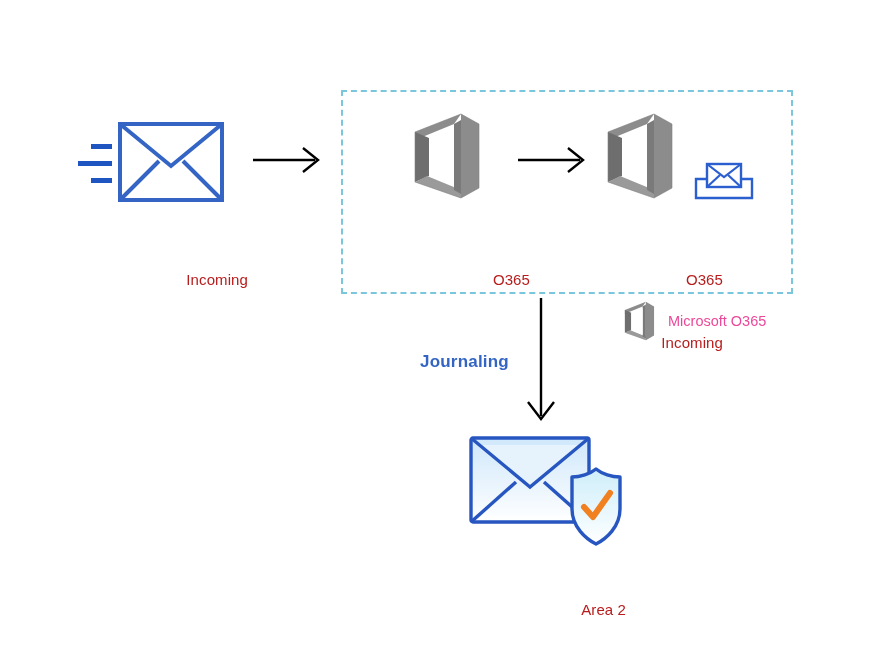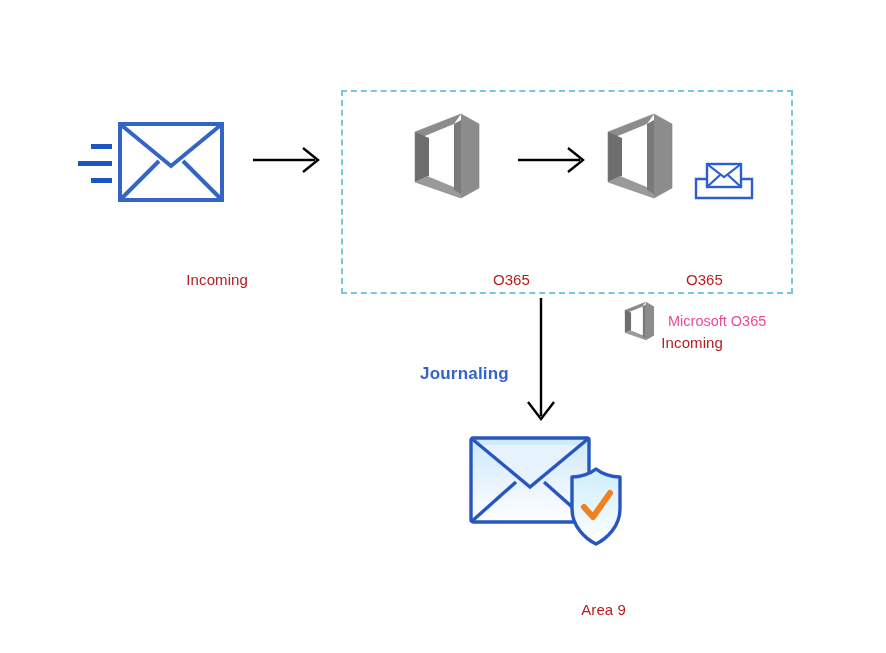--- a/index.html
+++ b/index.html
@@ -144,21 +144,21 @@
     <path d="M56,4 L74,14 L74,78 L56,88 Z" fill="#8c8c8c"></path>
     <path d="M56,4 L10,22 L10,30 L49,14 Z" fill="#8c8c8c"></path>
     <path d="M10,22 L24,28 L24,66 L10,72 Z" fill="#6e6e6e"></path>
     <path d="M10,72 L56,88 L56,80 L22,66 Z" fill="#9a9a9a"></path>
     <path d="M49,14 L56,10 L56,84 L49,80 Z" fill="#7a7a7a"></path>
     <path d="M24,28 L49,18 L49,76 L24,66 Z" fill="#ffffff"></path>
   </svg>
 
   <div class="legend-text" style="left:668px; top:313px;">Microsoft O365</div>
 
-  <div class="label-journaling" style="left:420px; top:364px;">Journaling</div>
+  <div class="label-journaling" style="left:420px; top:352px;">Journaling</div>
 
   <svg class="abs" style="left:524px; top:298px;" width="34" height="126" viewBox="0 0 34 126">
     <line x1="17" y1="0" x2="17" y2="118" stroke="#000000" stroke-width="2.4"></line>
     <path d="M4,104 L17,121 L30,104" fill="none" stroke="#000000" stroke-width="2.4" stroke-linecap="butt" stroke-linejoin="miter"></path>
   </svg>
 
   <svg class="abs" style="left:468px; top:435px;" width="160" height="114" viewBox="0 0 160 114">
     <defs>
       <linearGradient id="envFill" x1="0" y1="0" x2="0" y2="1">
         <stop offset="0%" stop-color="#cfe8fb"></stop>
@@ -186,17 +186,17 @@
              C134,39 144,42 152,42
              L152,74
              C152,92 138,104 128,109
              C118,104 104,92 104,74
              Z" fill="url(#shieldFill)" stroke="#2756c0" stroke-width="3.4" stroke-linejoin="round"></path>
 
     <path d="M116,72 L125,82 L142,58" fill="none" stroke="#f08020" stroke-width="6" stroke-linecap="round" stroke-linejoin="round"></path>
   </svg>
 
   <div class="caption" style="left:466px; top:557px; width:160px;">
-    <div>Area 9</div>
+    <div>Area 2</div>
     
   </div>
 
 </div>
 
 </body></html>

